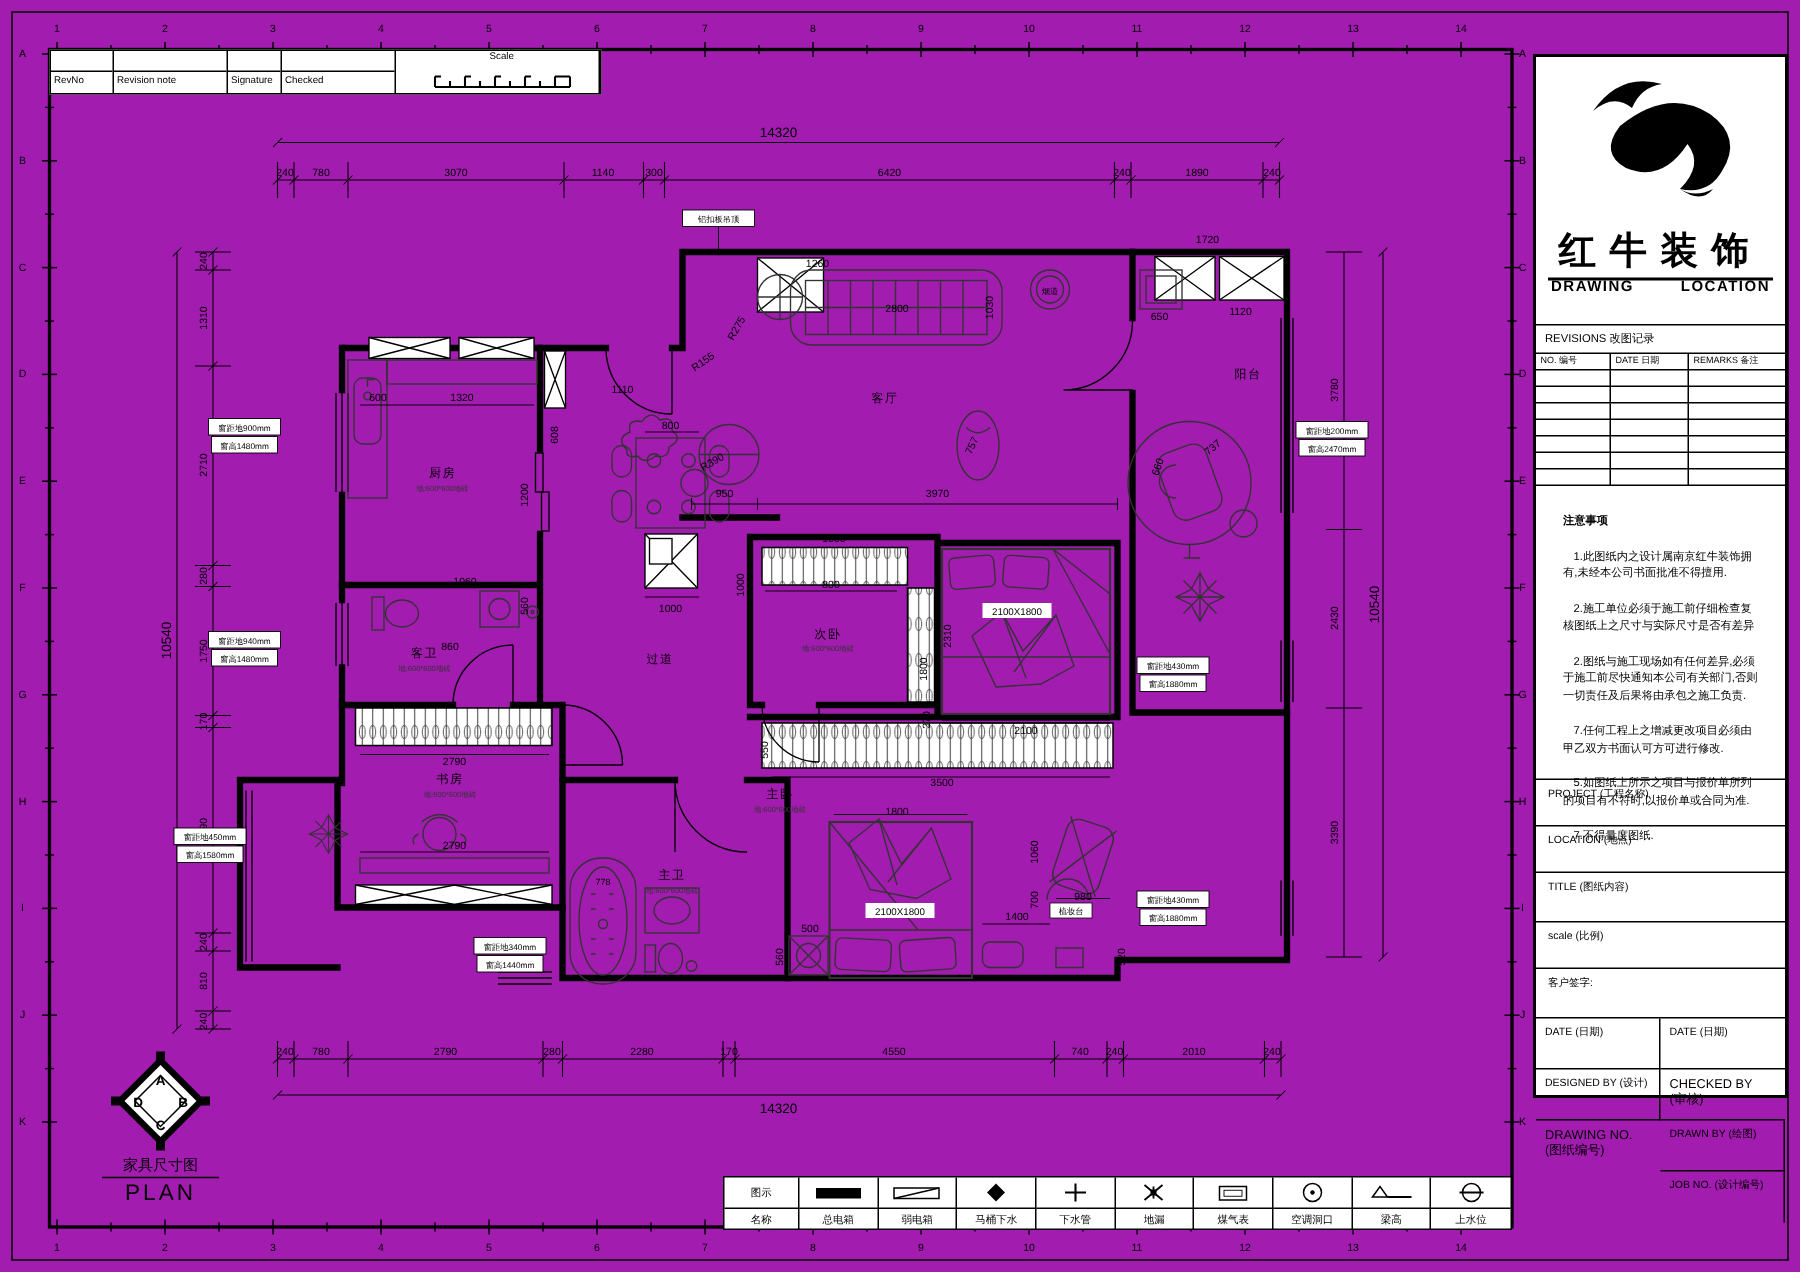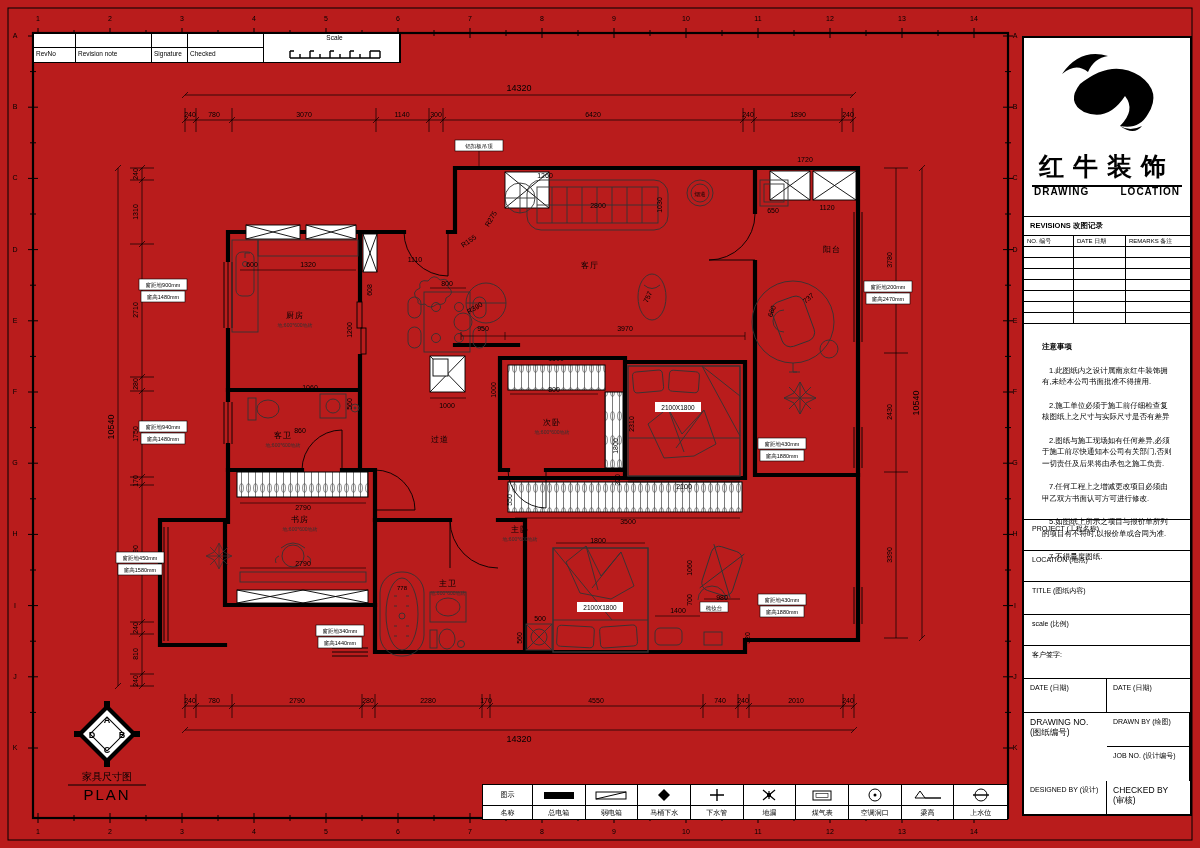--- a/index.html
+++ b/index.html
@@ -1,29 +1,29 @@
 <!DOCTYPE html>
 <html><head>
 <meta charset="utf-8">
 <style>
   html,body{margin:0;padding:0;background:#9a9a9a;}
-  #sheet{position:relative;width:1200px;height:848px;background:#b91c1c;font-family:"Liberation Sans",sans-serif;overflow:hidden;}
+  #sheet{position:relative;width:1200px;height:848px;background:#a21caf;font-family:"Liberation Sans",sans-serif;overflow:hidden;}
   svg text{font-family:"Liberation Sans",sans-serif;fill:#000;}
   .dim{font-size:7px;}
   .dimbig{font-size:9px;}
   .room{font-size:8px;letter-spacing:1px;}
   .rnote{font-size:5px;fill:#333;}
   .tiny{font-size:5.5px;}
   .bedlab{font-size:6.5px;}
   
-  #panel{position:absolute;left:1022px;top:36px;width:170px;height:780px;border:2px solid #000;background:#fff;box-sizing:border-box;}
+  #panel{position:absolute;left:1022px;top:36px;width:170px;height:696px;border:2px solid #000;background:#fff;box-sizing:border-box;}
   #logoBox{height:178px;border-bottom:1.5px solid #000;position:relative;}
   #brandCn{position:absolute;left:0;right:0;top:112px;text-align:center;font-size:25px;font-weight:bold;letter-spacing:9px;border-bottom:2px solid #000;padding-bottom:2px;width:150px;margin:0 auto;}
   #brandEn{position:absolute;left:10px;right:10px;top:148px;display:flex;justify-content:space-between;font-size:10px;font-weight:bold;letter-spacing:1px;}
-  #revHead{font-size:7.5px;padding:4px 6px;border-bottom:1px solid #000;font-weight:bold;}
+  #revHead{font-size:7.5px;padding:4px 6px;border-bottom:1px solid #000;}
   #revTable{display:grid;grid-template-columns:50px 52px 1fr;font-size:6px;}
   #revTable .c{border-right:1px solid #000;border-bottom:1px solid #000;height:11px;padding-left:3px;box-sizing:border-box;line-height:11px;}
   #revTable .c:nth-child(3n){border-right:none;}
   #notes{padding:5px 6px 2px 6px;font-size:7.5px;line-height:11.5px;border-bottom:1.5px solid #000;height:196px;box-sizing:border-box;}
   #notes p{margin:12px;text-indent:7px;}
   #notes .nt{font-weight:bold;text-indent:0;}
   .fcell{border-bottom:1.5px solid #000;font-size:7px;padding:4px 0 0 8px;box-sizing:border-box;}
   .frow2{display:grid;grid-template-columns:1fr 1fr;}
   .frow2 .fc{border-bottom:1.5px solid #000;border-right:1.5px solid #000;font-size:7px;padding:4px 0 0 6px;box-sizing:border-box;white-space:pre-line;}
   .frow2 .fc.last{border-right:none;}
@@ -729,26 +729,26 @@
   </div>
   <div class="fcell" style="height:31px">PROJECT (工程名称)</div>
   <div class="fcell" style="height:31px">LOCATION (地点)</div>
   <div class="fcell" style="height:33px">TITLE (图纸内容)</div>
   <div class="fcell" style="height:31px">scale  (比例)</div>
   <div class="fcell" style="height:33px">客户签字:</div>
   <div class="frow2" style="height:34px">
     <div class="fc">DATE (日期)</div>
     <div class="fc last">DATE (日期)</div>
   </div>
+  <div class="frow2" style="height:34px">
+    <div class="fc">DESIGNED BY (设计)</div>
+    <div class="fc last" style="font-size:8.5px">CHECKED BY
+(审核)</div>
+  </div>
   <div class="frow2" style="height:68px;grid-template-rows:34px 34px;">
     <div class="fc">DRAWN BY (绘图)</div>
     <div class="fc last" style="grid-row:1 / span 2;font-size:8.5px;border-bottom:none">DRAWING NO.
 (图纸编号)</div>
     <div class="fc" style="border-bottom:none">JOB NO. (设计编号)</div>
   </div>
-  <div class="frow2" style="height:34px">
-    <div class="fc">DESIGNED BY (设计)</div>
-    <div class="fc last" style="font-size:8.5px">CHECKED BY
-(审核)</div>
-  </div>
 </div>
 
 </div>
 
 </body></html>

